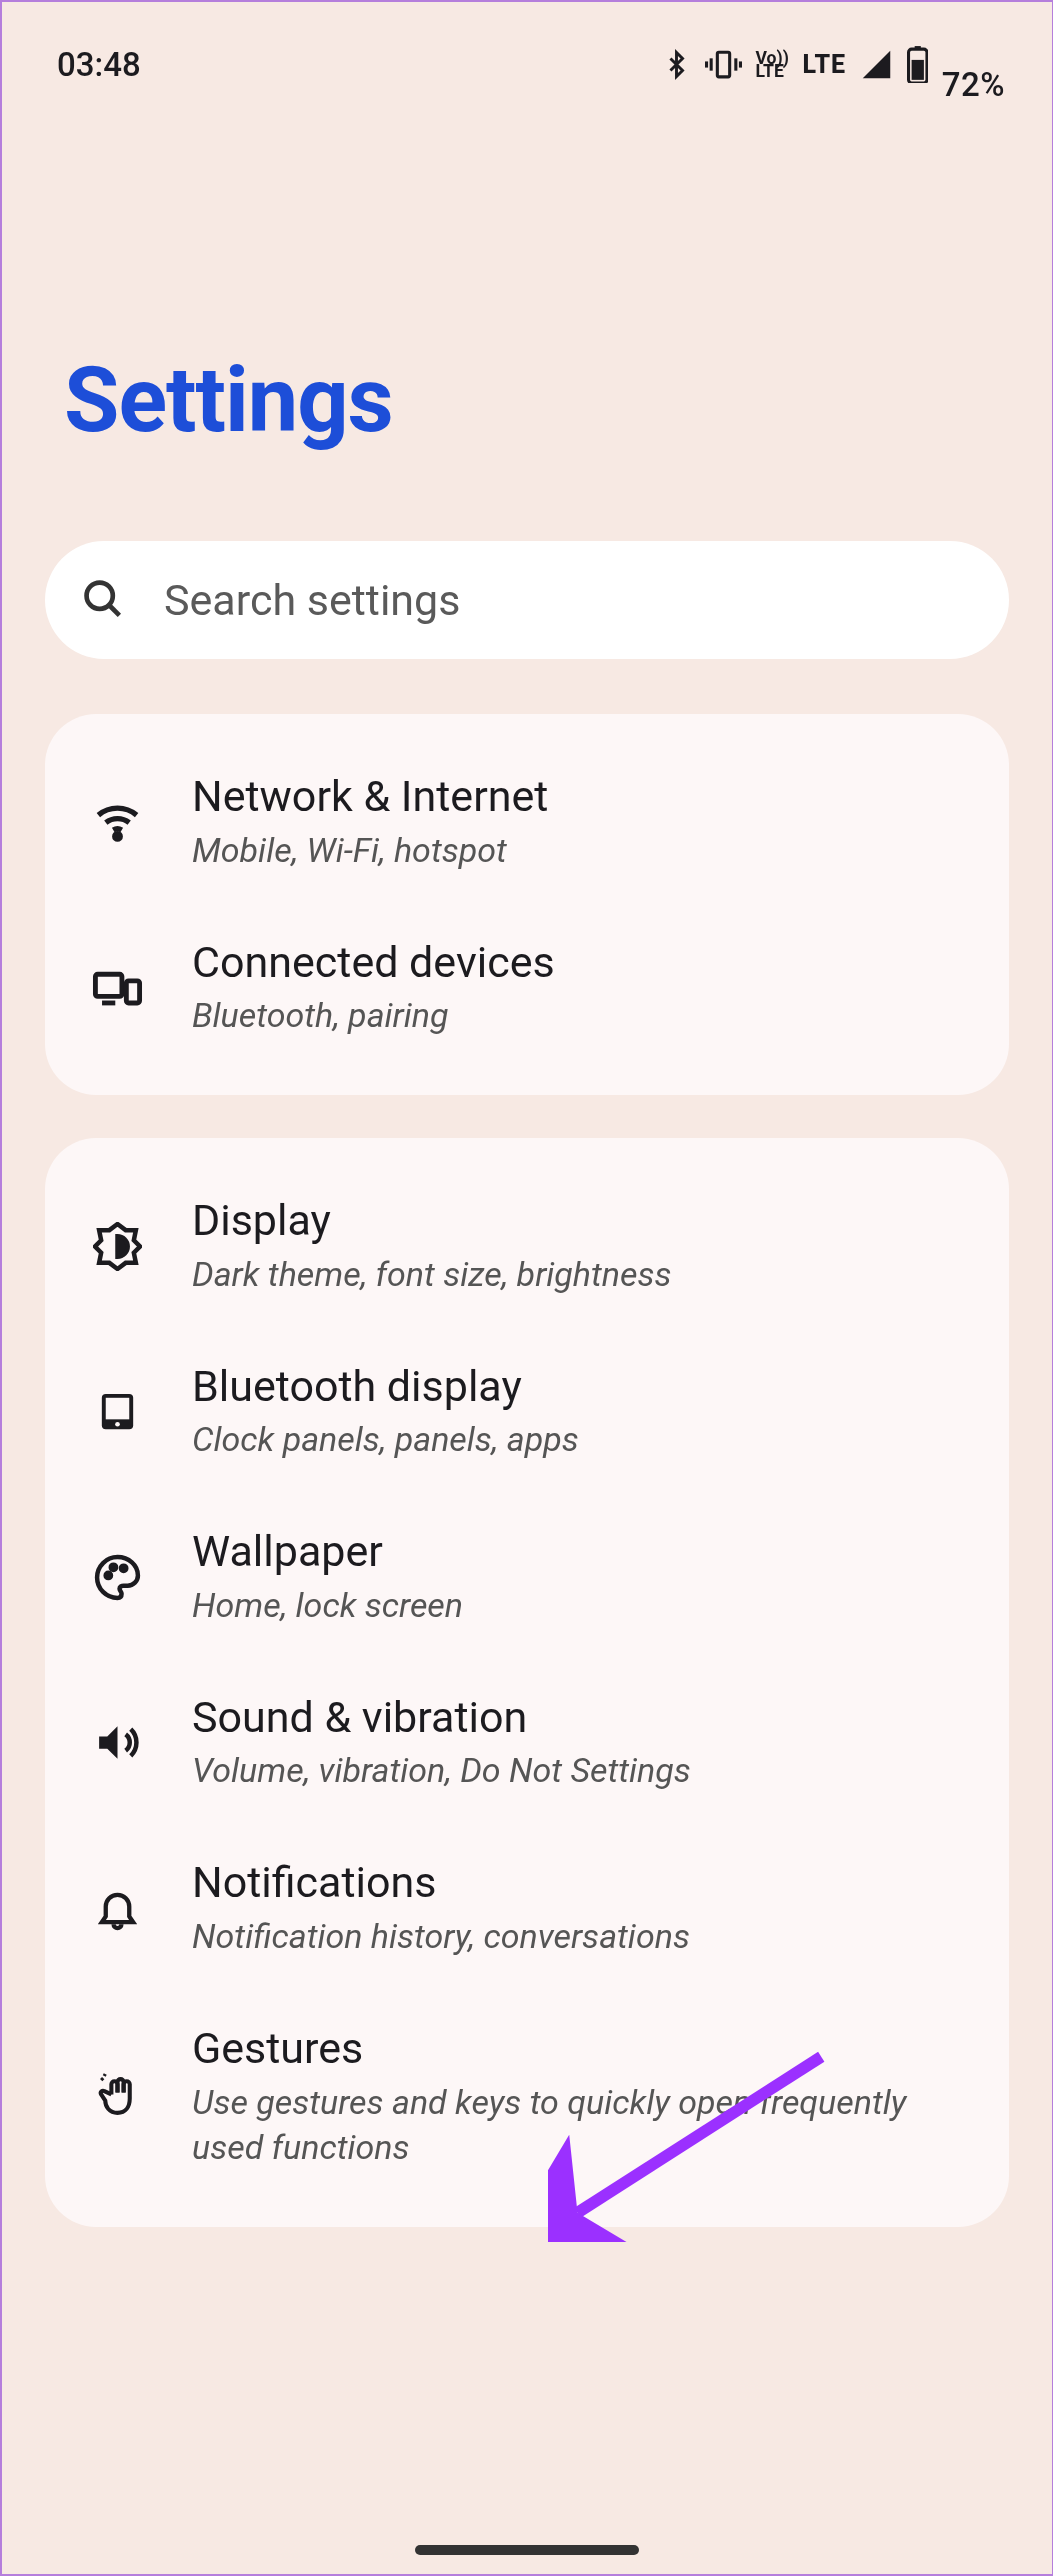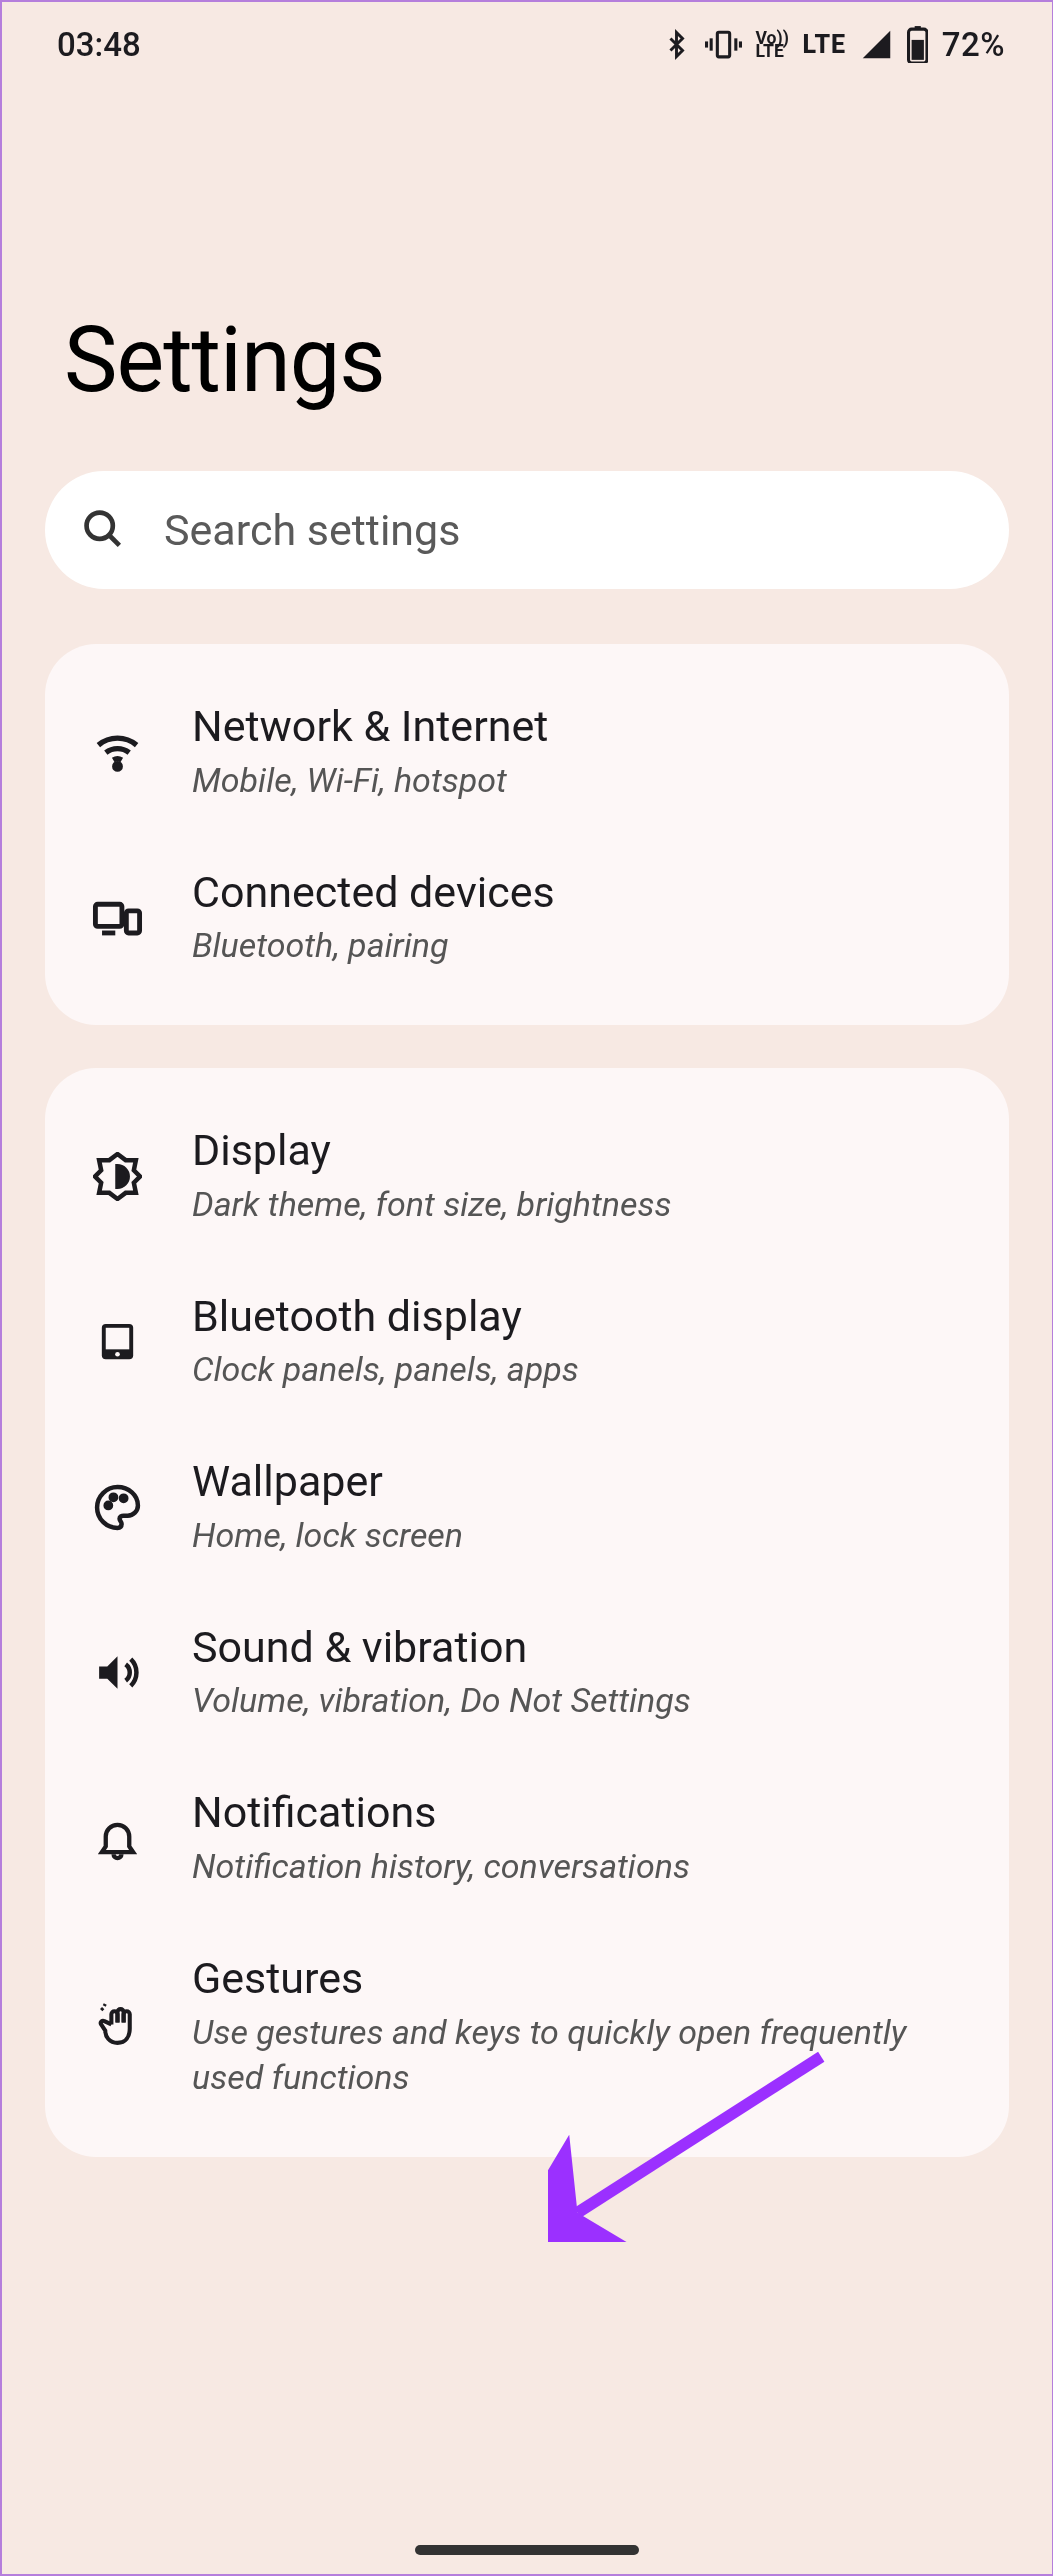--- a/index.html
+++ b/index.html
@@ -16,32 +16,32 @@
   .status-bar {
     display: flex;
     justify-content: space-between;
     align-items: center;
     padding: 23.4px 47px 9.8px 55px;
     font-size: 33px;
     font-weight: 500;
     color: #1c1b1f;
   }
   .status-right { display: flex; align-items: center; gap: 13.7px; }
-  .status-right .txt { font-size: 33px; font-weight: 500; letter-spacing: 0.5px; }
+  .status-right .txt { font-size: 33px; font-weight: 500; letter-spacing: 0.5px; margin-top: 40px; }
   .status-right svg { display: block; }
   .volte { display:flex; flex-direction:column; line-height:0.75; font-size:17.6px; font-weight:700; align-items:flex-start;}
   .lte { font-size:25px; font-weight:800; letter-spacing:1px; }
 
   
   .page-title {
     font-size: 90px;
-    font-weight: 400;
-    padding: 234px 62px 58px 62px;
+    font-weight: 700;
+    padding: 234px 62px 88px 62px;
     letter-spacing: -1px;
-    color: #000000;
+    color: #1d4ed8;
   }
 
   
   .search-bar {
     margin: 0 43px 55px 43px;
     background: #fff;
     border-radius: 62px;
     height: 118px;
     display: flex;
     align-items: center;

